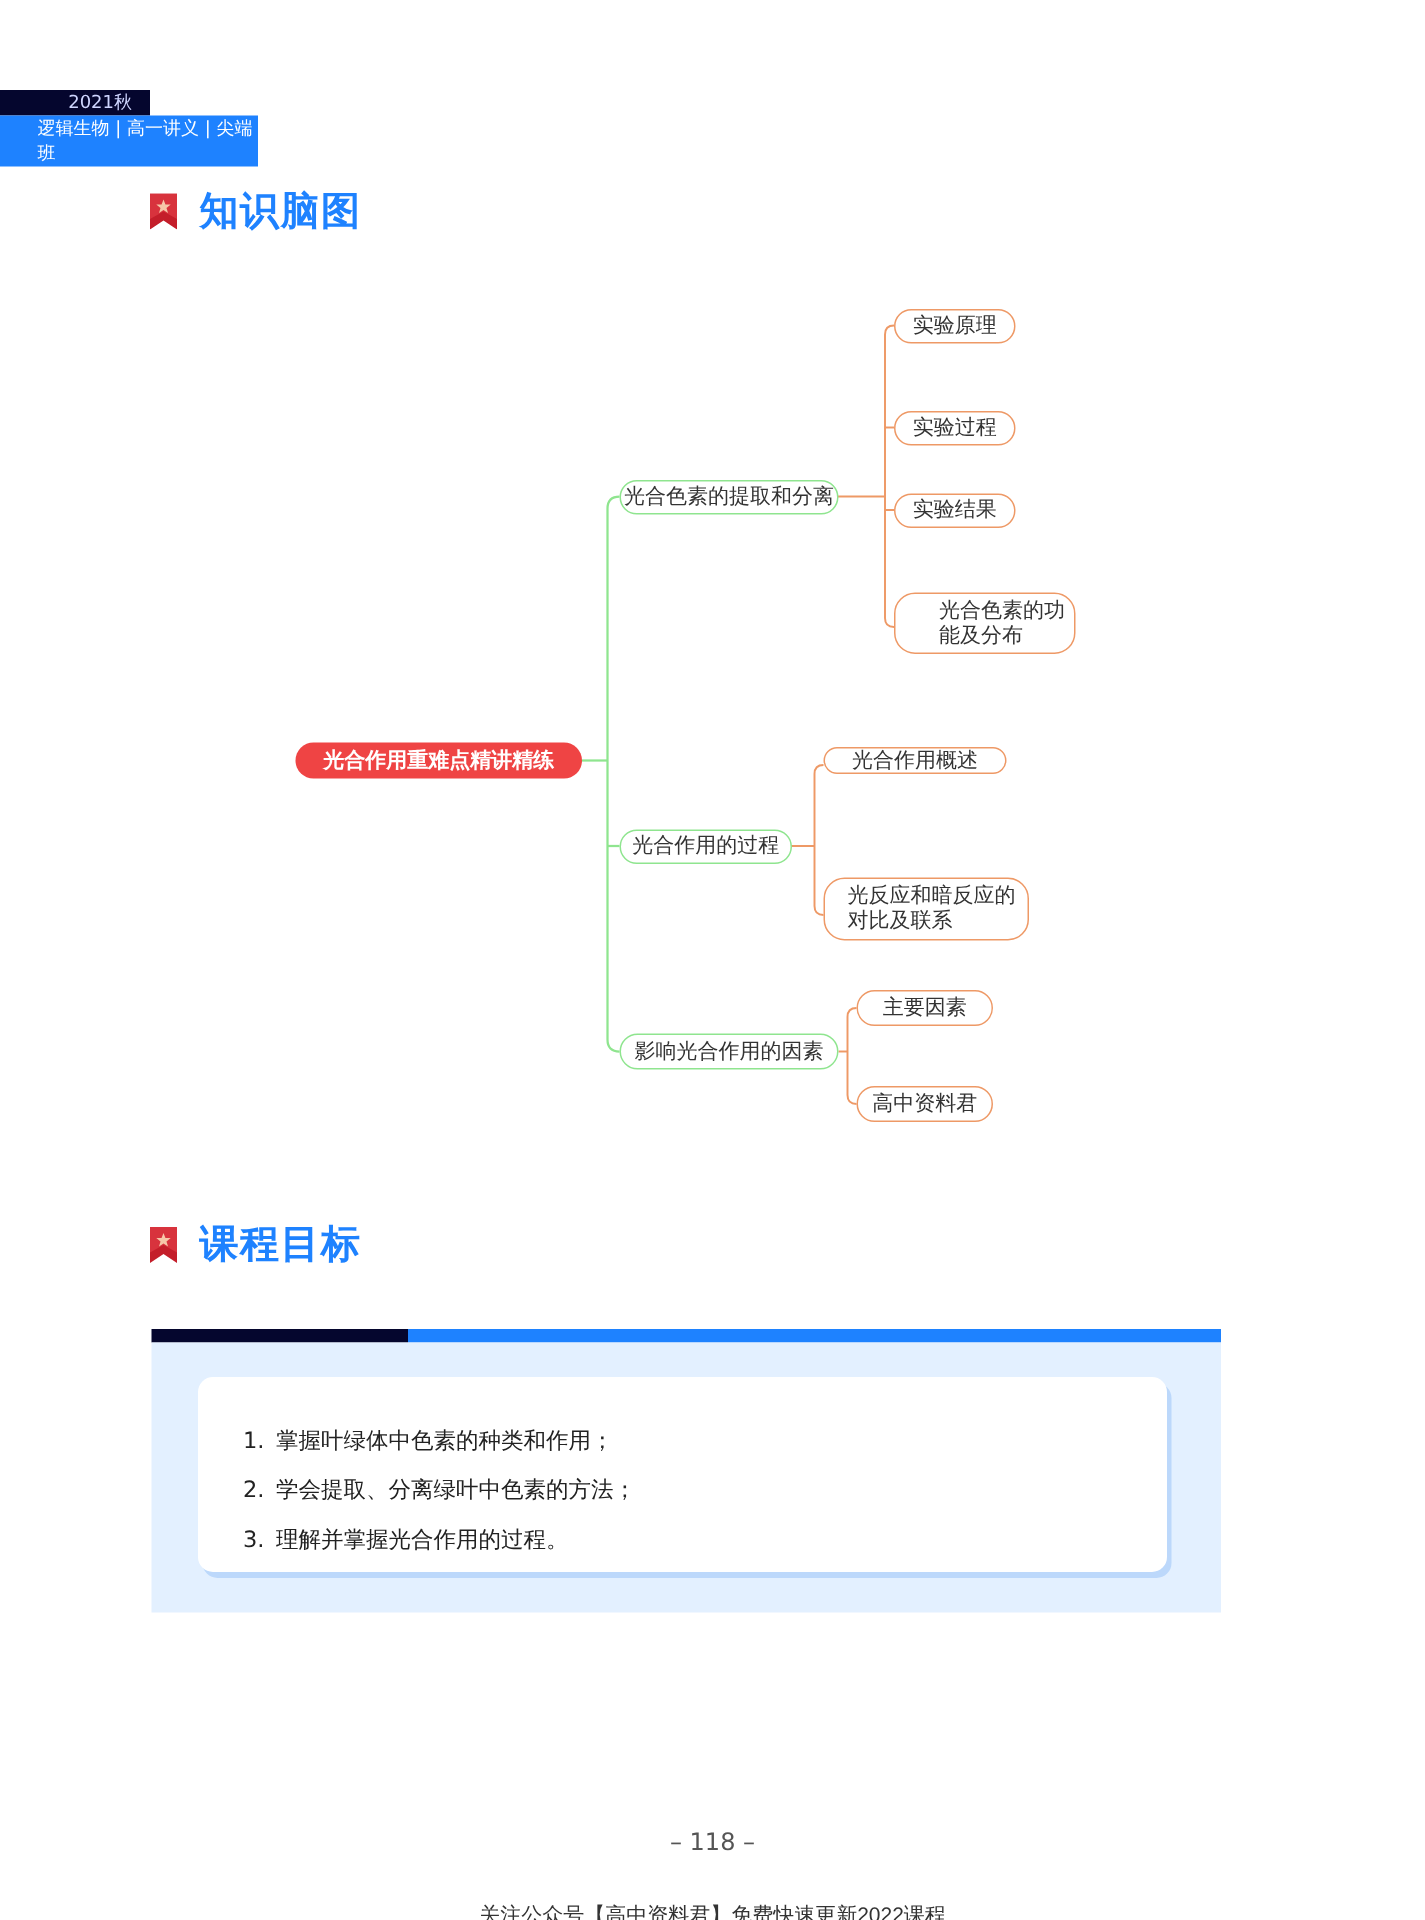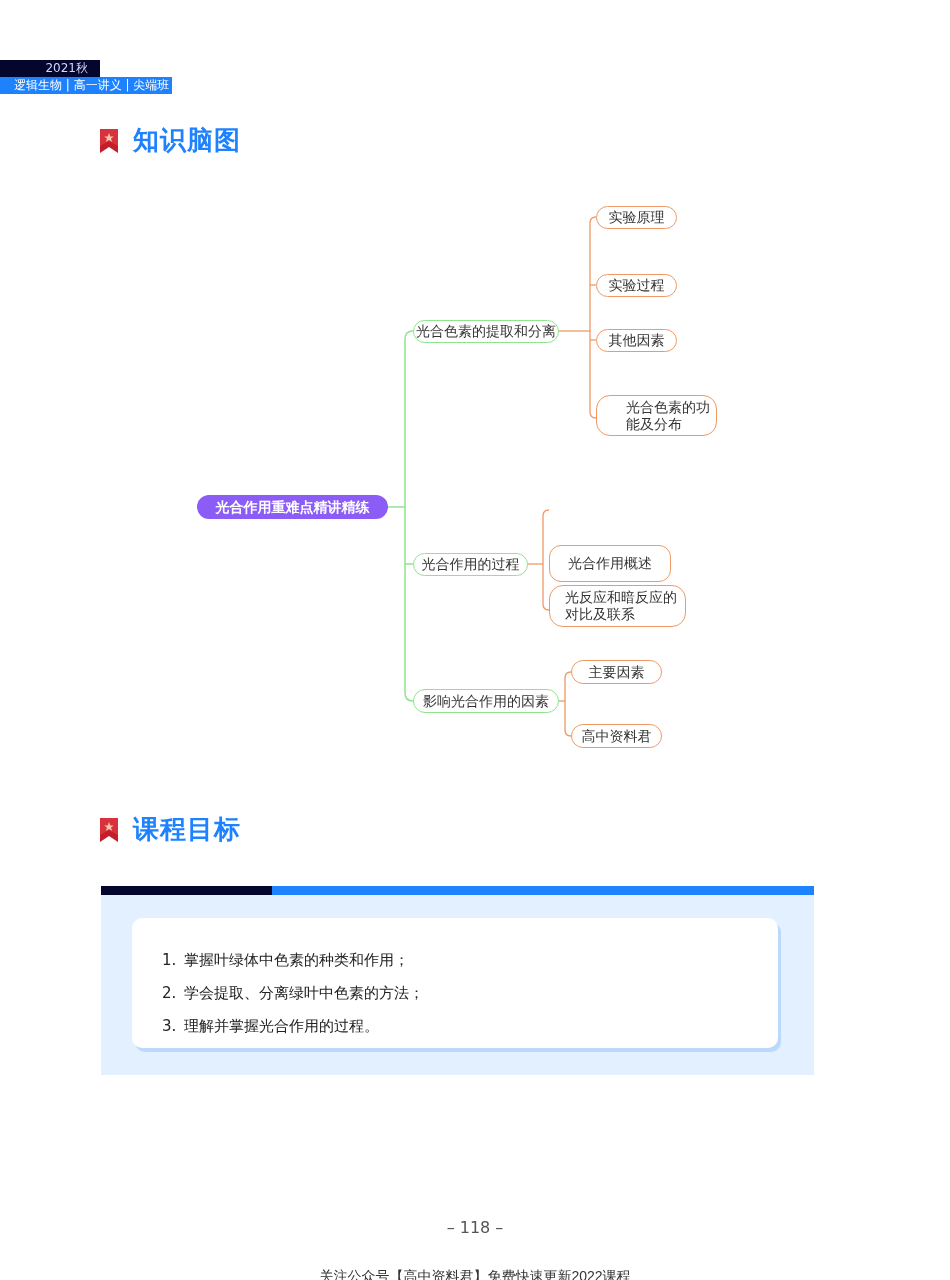--- a/index.html
+++ b/index.html
@@ -1,29 +1,29 @@
 <!DOCTYPE html>
 <html><head>
 <meta charset="utf-8">
 <style>
   * { box-sizing: border-box; margin: 0; padding: 0; }
   html, body { width: 950px; height: 1280px; background: #ffffff; overflow: hidden; }
   body { position: relative; font-family: "DejaVu Sans", "Liberation Sans", sans-serif; color: #333; }
 
   .top-bar { position: absolute; left: 0; top: 60px; height: 17px; display: flex; font-size: 12px; line-height: 17px; flex-direction: column; }
   .top-bar .year { width: 100px; background: #05062e; color: #cfd6ff; text-align: right; padding-right: 12px; }
-  .top-bar .course { width: 172px; background: #1e82ff; color: #ffffff; padding-left: 14px; }
+  .top-bar .course { width: 172px; background: #1e82ff; color: #ffffff; padding-left: 25px; }
 
   .section-title { position: absolute; left: 100px; display: flex; align-items: center; }
   .section-title .ribbon { width: 18px; height: 24px; position: relative; margin-right: 15px; }
   .section-title .title-text { font-size: 26px; font-weight: bold; color: #1e82ff; letter-spacing: 1px; }
 
   .mindmap { position: absolute; left: 0; top: 0; width: 950px; height: 800px; }
   .node { position: absolute; font-size: 14px; line-height: 17px; color: #333; background: #fff; border-radius: 12px; display: flex; align-items: center; justify-content: center; text-align: center; white-space: nowrap; }
-  .node.root { background: #8b5cf6; color: #fff; font-weight: bold; border-radius: 12px; font-size: 14px; }
+  .node.root { background: #ef4444; color: #fff; font-weight: bold; border-radius: 12px; font-size: 14px; }
   .node.l1 { border: 1.3px solid #8fe58f; }
   .node.l2 { border: 1.3px solid #ee9966; }
   .node.multi { white-space: normal; text-align: left; justify-content: flex-end; padding-left: 10px; line-height: 17px; border-radius: 14px; }
 
   .goals-bar { position: absolute; left: 101px; top: 886px; width: 713px; height: 9px; display: flex; }
   .goals-bar .dark { width: 171px; background: #05062e; }
   .goals-bar .blue { flex: 1; background: #1e82ff; }
   .goals-panel { position: absolute; left: 101px; top: 895px; width: 713px; height: 180px; background: #e3f0ff; }
   .goals-card { position: absolute; left: 132px; top: 918px; width: 646px; height: 130px; background: #ffffff; border-radius: 10px; box-shadow: 3px 4px 0 #bcd8fb; padding: 26px 0 0 30px; }
   .goal-item { font-size: 15px; color: #222; line-height: 33px; display: flex; }
@@ -72,26 +72,26 @@
   </svg>
 
   <div class="node root" style="left:197px;top:495px;width:191px;height:24px;">光合作用重难点精讲精练</div>
 
   <div class="node l1" style="left:413px;top:320px;width:146px;height:23px;">光合色素的提取和分离</div>
   <div class="node l1" style="left:413px;top:553px;width:115px;height:23px;">光合作用的过程</div>
   <div class="node l1" style="left:413px;top:689px;width:146px;height:24px;">影响光合作用的因素</div>
 
   <div class="node l2" style="left:596px;top:206px;width:81px;height:23px;">实验原理</div>
   <div class="node l2" style="left:596px;top:274px;width:81px;height:23px;">实验过程</div>
-  <div class="node l2" style="left:596px;top:329px;width:81px;height:23px;">其他因素</div>
+  <div class="node l2" style="left:596px;top:329px;width:81px;height:23px;">实验结果</div>
   <div class="node l2 multi" style="left:596px;top:395px;width:121px;height:41px;">
       <span style="width:90px;display:block;">光合色素的功能及分布</span>
     </div>
 
-  <div class="node l2" style="left:549px;top:498px;width:122px;height:37px;margin-top:47px;">光合作用概述</div>
+  <div class="node l2" style="left:549px;top:498px;width:122px;height:18px;">光合作用概述</div>
   <div class="node l2 multi" style="left:549px;top:585px;width:137px;height:42px;font-family:Liberation Serif, serif;">
       <span style="width:120px;display:block;">光反应和暗反应的对比及联系</span>
     </div>
 
   <div class="node l2" style="left:571px;top:660px;width:91px;height:24px;">主要因素</div>
   <div class="node l2" style="left:571px;top:724px;width:91px;height:24px;">高中资料君</div>
 </div>
 
 <div class="section-title" style="top:812px;">
   <span class="ribbon">

